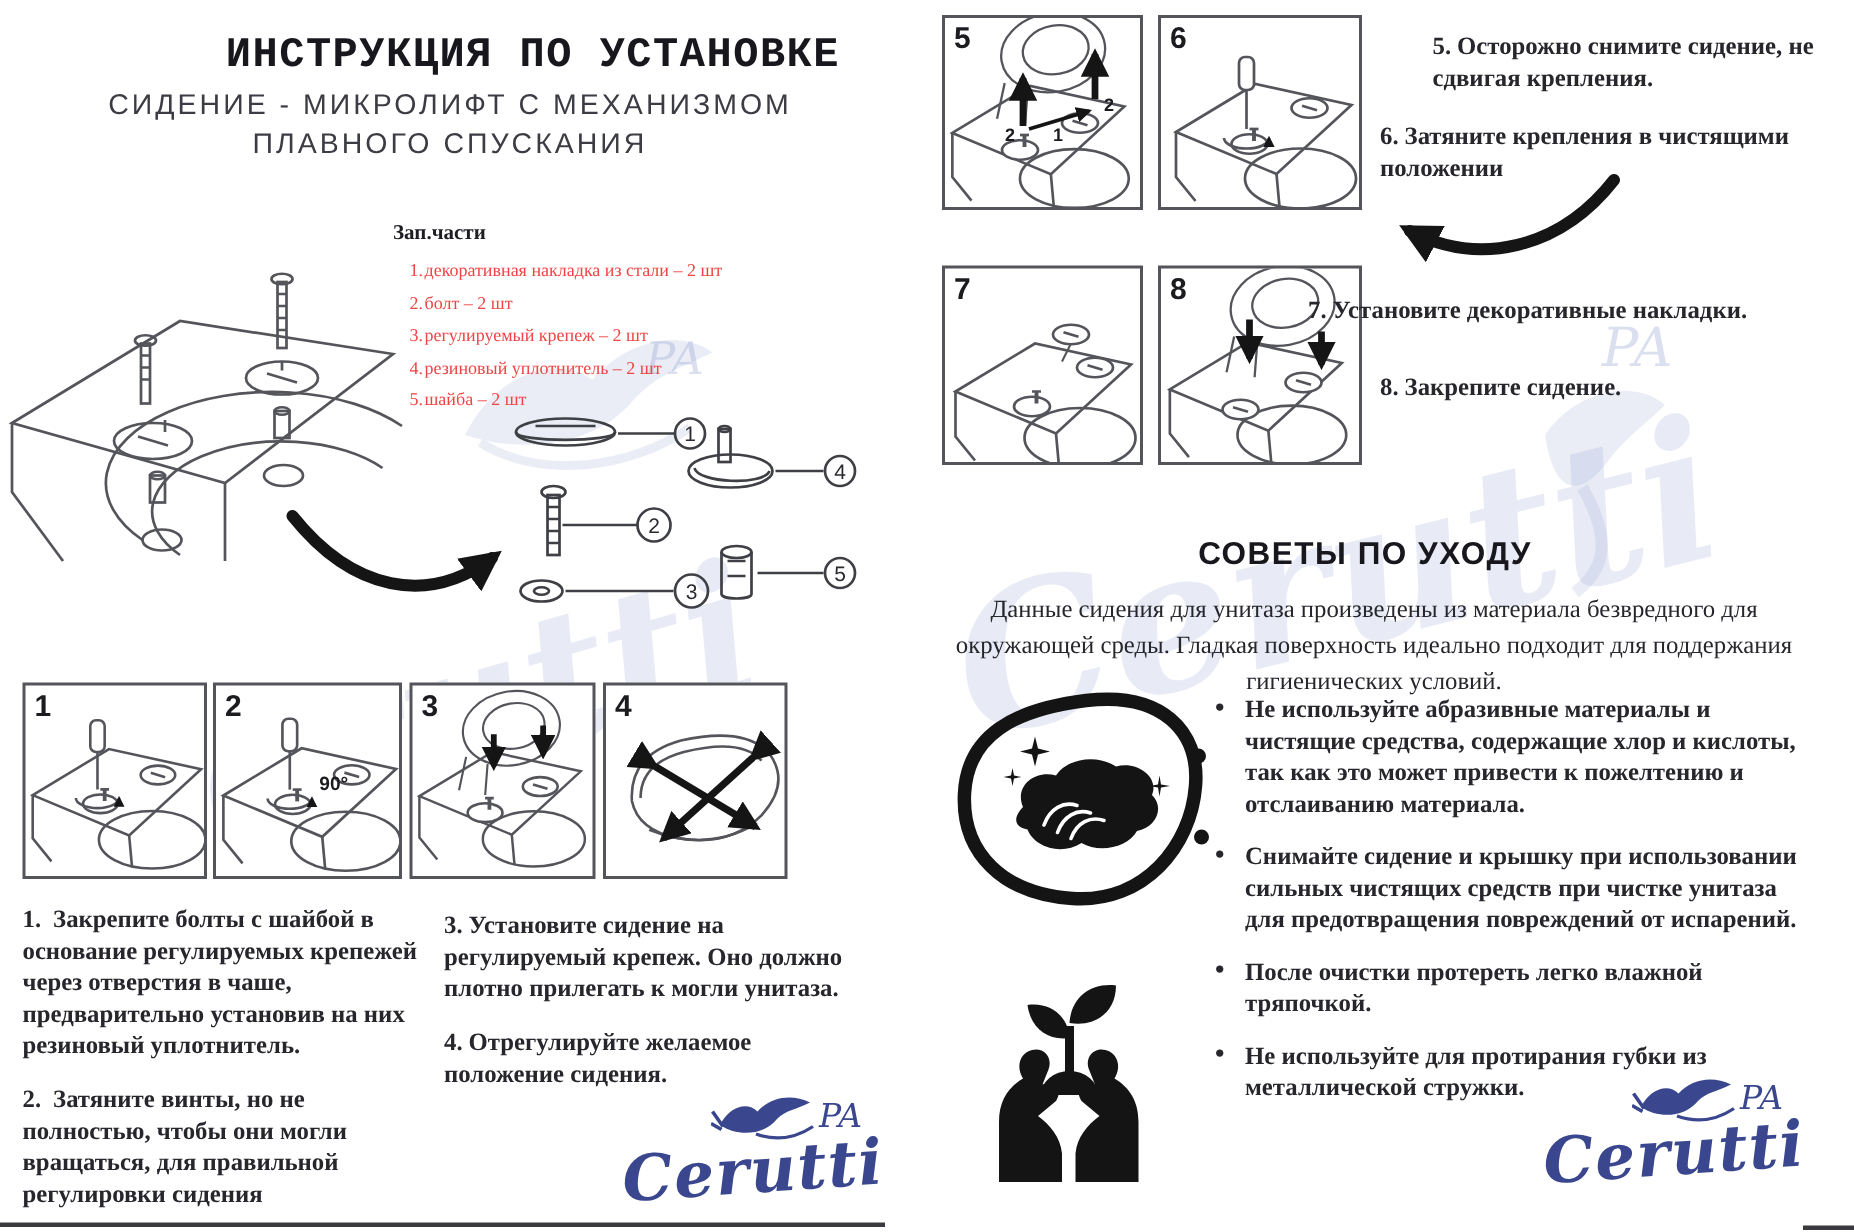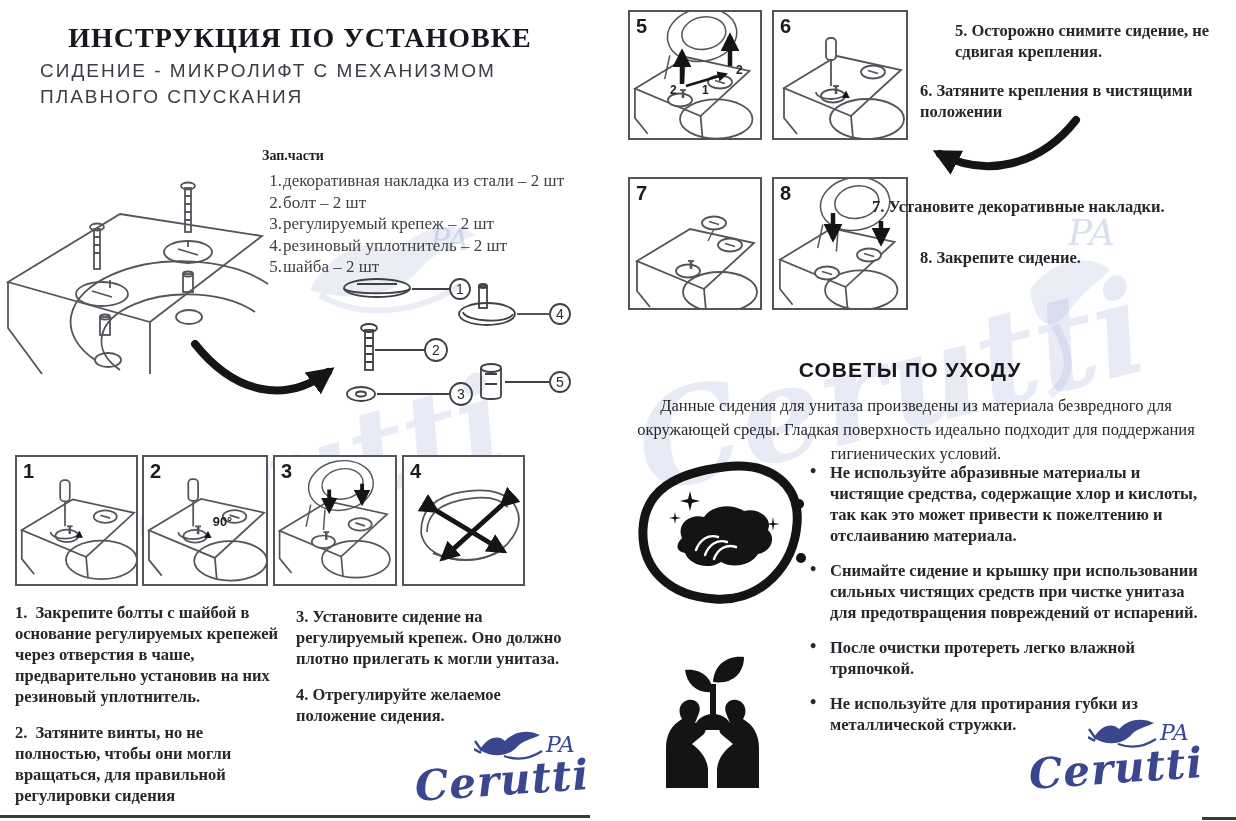--- a/index.html
+++ b/index.html
@@ -5,35 +5,35 @@
   * { margin:0; padding:0; box-sizing:border-box; }
   html,body { background:#fff; }
   #page {
     position:relative; width:1236px; height:821px; overflow:hidden;
     background:#ffffff; font-family:"Liberation Serif", serif; color:#232329;
   }
   .abs { position:absolute; }
 
   
   .title {
-    font-family:Liberation Serif, serif; font-weight:700;
-    font-size:28px; letter-spacing:1px; color:#17171d; text-align:center; width:520px;
+    font-family:Liberation Mono, monospace; font-weight:700;
+    font-size:28px; letter-spacing:1px; color:#17171d; text-align:right; width:520px;
   }
   .subtitle {
     font-family:"Liberation Sans", sans-serif; font-weight:400;
-    font-size:19px; letter-spacing:2px; color:#3c3c44; width:520px;
+    font-size:19px; letter-spacing:2px; color:#3c3c44; text-align:center; width:520px;
   }
   .care-heading {
     font-family:"Liberation Sans", sans-serif; font-weight:700;
     font-size:21px; letter-spacing:1px; color:#17171d; text-align:center; width:560px;
   }
 
   
   .parts-heading { font-weight:700; font-size:14px; color:#1d1d23; }
-  .parts-list { font-size:17px; line-height:21.5px; color:#404040; }
+  .parts-list { font-size:12px; line-height:21.5px; color:#ef4444; }
   .parts-list .row { white-space:nowrap; }
   .parts-list .num { display:inline-block; min-width:14px; text-align:right; margin-right:1px;}
 
   
   .step { font-size:16.5px; font-weight:700; line-height:21px; color:#26262c; margin-bottom:15px; }
   .step .n { margin-right:8px; }
   .step.tight .n { margin-right:4px; }
 
   
   .care-intro { font-size:16.5px; line-height:24px; text-align:center; color:#26262c; }

